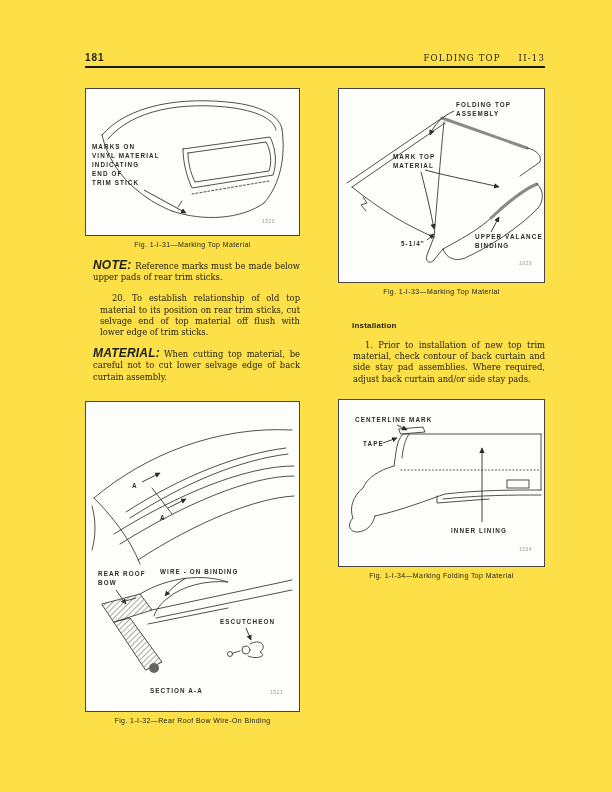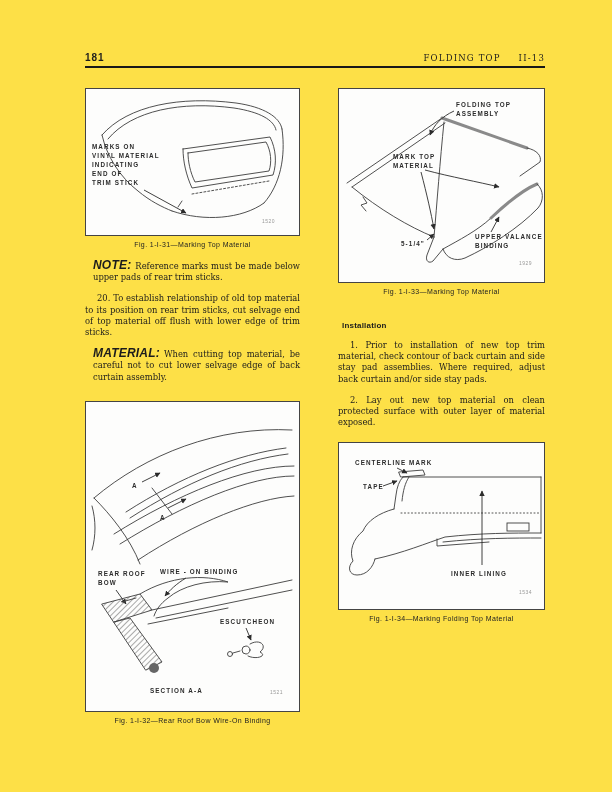--- a/index.html
+++ b/index.html
@@ -11,25 +11,25 @@
   .htitle{font:8.5px "DejaVu Serif",serif;letter-spacing:1.2px;}
   .htitle .sec{margin-left:14px;text-align:center;}
   .rule{border-top:2.5px solid #181818;margin-top:3px;margin-bottom:20px;}
   .columns{display:flex;gap:38px;}
   .col-l{width:215px;flex:0 0 215px;}
   .col-r{width:207px;flex:0 0 207px;}
   .figbox{border:1px solid #444;background:#fdfdfc;}
   .figcap{font:7px "Liberation Sans",sans-serif;letter-spacing:0.4px;text-align:center;
           color:#222;margin:5px 0 0 0;}
   .para{font:8.4px/11.2px "DejaVu Serif",serif;text-align:justify;margin:0 0 10px 0;}
-  .para.ind{text-indent:12px;}
+  .para.ind{text-indent:12px;margin-left:15px;}
   .blockn{margin:0 0 10px 8px;font:8.4px/11.2px "DejaVu Serif",serif;text-align:justify;}
   .blockn .lbl{font-style:italic;font-weight:bold;font-family:"Liberation Sans",sans-serif;
                font-size:12px;letter-spacing:0.2px;padding-right:4px;}
-  .inst{font:bold 8px "Liberation Sans",sans-serif;margin:14px 0 10px 4px;letter-spacing:0.2px;}
+  .inst{font:bold 8px "Liberation Sans",sans-serif;margin:14px 0 10px 14px;letter-spacing:0.2px;}
   .sp12{height:12px;} .sp8{height:8px;} .sp4{height:4px;}
   svg text{font-family:"Liberation Sans",sans-serif;}
   .fl{font-size:6.3px;font-weight:bold;letter-spacing:1.1px;fill:#2b2b2b;}
   .fn{font-size:5px;letter-spacing:0.5px;fill:#999;font-weight:normal;}
   .ln{stroke:#3c3c3c;fill:none;stroke-width:0.9;stroke-linecap:round;}
   .thick{stroke:#8a8a8a;fill:none;stroke-width:3;}
   .ldr{stroke:#2b2b2b;fill:none;stroke-width:0.9;}
 </style>
 </head>
 <body>
@@ -193,21 +193,20 @@
           </svg>
         </div>
         <p class="figcap">Fig. 1-I-33—Marking Top Material</p>
 
         <div class="sp12"></div>
 
 
         <p class="inst">Installation</p>
 
         <p class="para ind">1. Prior to installation of new top trim material, check contour of back curtain and side stay pad assemblies. Where required, adjust back curtain and/or side stay pads.</p>
-        <p class="para ind">2. Lay out new top material on clean protected surface with outer layer of material exposed.</p>
 
         <div class="sp4"></div>
 
         <div class="figbox">
           <svg width="205" height="162" viewBox="0 0 205 162">
             <defs>
               <marker id="ah34" markerWidth="7" markerHeight="7" refX="5.5" refY="3" orient="auto">
                 <path d="M0,0 L6,3 L0,6 Z" fill="#2b2b2b"></path>
               </marker>
             </defs>

